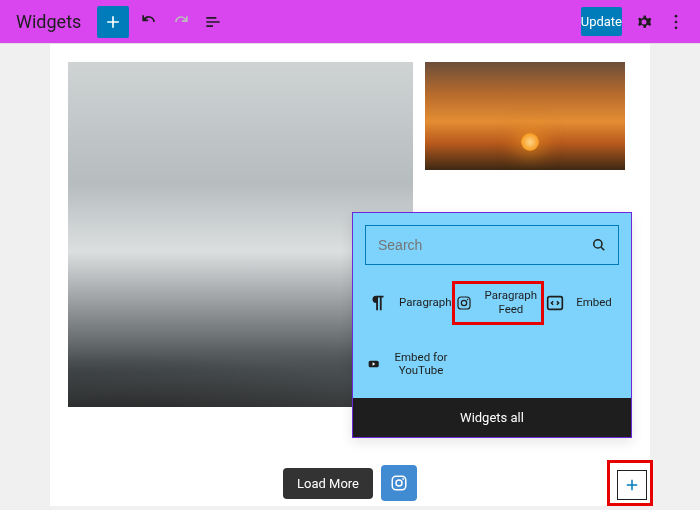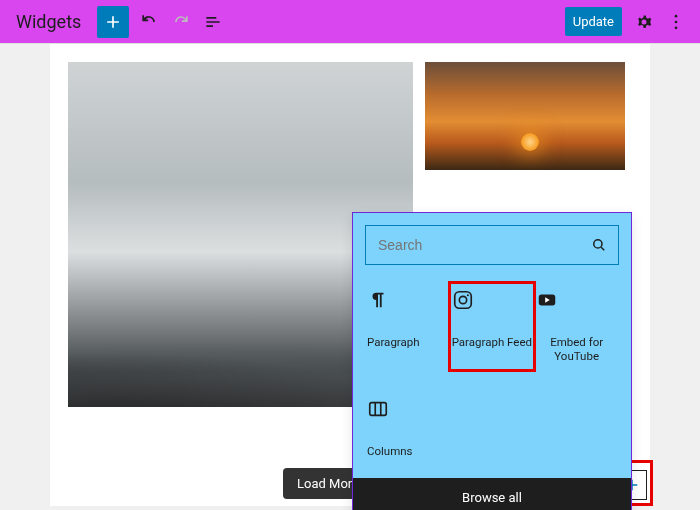--- a/index.html
+++ b/index.html
@@ -36,21 +36,21 @@
     color: #fff;
     margin: 0 4px;
   }
   .tb-icon { color: #1e1e1e; }
   .tb-icon.disabled { color: #bbb; cursor: default; }
   .spacer { flex: 1; }
   .update-btn {
     background: #007cba;
     color: #fff;
     border-radius: 2px;
-    padding: 7px 8px;
+    padding: 7px 0;
     font-size: 13px;
     cursor: pointer;
     margin-right: 6px;
     text-align: center;
   }
   .canvas {
     width: 600px;
     margin: 0 auto;
     background: #fff;
     height: 462px;
@@ -121,21 +121,21 @@
   }
   .search input {
     border:none; outline:none; flex:1; font-size:14px; background:transparent;
   }
   .grid {
     display:grid; grid-template-columns: repeat(3, 1fr);
     padding: 6px 12px 14px 12px;
     row-gap: 22px;
   }
   .block-item {
-    display:flex; flex-direction:column; align-items:flex-start; gap:25px;
+    display:flex; align-items:center; gap:10px;
     cursor:pointer; padding: 6px 2px;
   }
   .block-item svg { width: 22px; height: 22px; }
   .block-item .lbl { font-size: 11.5px; text-align:center; line-height:1.2; }
   .highlight {
     outline: 3px solid #e60000;
     outline-offset: -1px;
   }
   .browse-all {
     background:#1e1e1e; color:#fff; text-align:center;
@@ -233,34 +233,34 @@
       <div class="block-item highlight">
         <svg viewBox="0 0 24 24">
             <rect x="3" y="3" width="18" height="18" rx="5" fill="none" stroke="currentColor" stroke-width="1.8"></rect>
             <circle cx="12" cy="12" r="4" fill="none" stroke="currentColor" stroke-width="1.8"></circle>
             <circle cx="17.3" cy="6.7" r="1.1" fill="currentColor"></circle>
           </svg>
         <span class="lbl">Paragraph Feed</span>
       </div>
       <div class="block-item">
         <svg viewBox="0 0 24 24">
+            <rect x="4" y="5" width="16" height="14" rx="2" fill="none" stroke="currentColor" stroke-width="1.8"></rect>
+            <path d="M10 10l-2 2 2 2m4-4l2 2-2 2" fill="none" stroke="currentColor" stroke-width="1.6"></path>
+          </svg>
+        <span class="lbl">Embed</span>
+      </div>
+      <div class="block-item">
+        <svg viewBox="0 0 24 24">
             <rect x="3" y="6" width="18" height="12" rx="3" fill="currentColor"></rect>
             <path d="M10 9l5 3-5 3z" fill="#fff"></path>
           </svg>
         <span class="lbl">Embed for YouTube</span>
       </div>
-      <div class="block-item">
-        <svg viewBox="0 0 24 24">
-            <rect x="3" y="5" width="18" height="14" rx="2" fill="none" stroke="currentColor" stroke-width="1.8"></rect>
-            <path d="M9 5v14M15 5v14" stroke="currentColor" stroke-width="1.8"></path>
-          </svg>
-        <span class="lbl">Columns</span>
-      </div>
     </div>
-    <div class="browse-all">Browse all</div>
+    <div class="browse-all">Widgets all</div>
   </div>
 
   <div class="corner-add">
     <svg viewBox="0 0 24 24">
         <path fill="currentColor" d="M11 5h2v6h6v2h-6v6h-2v-6H5v-2h6z"></path>
       </svg>
   </div>
   <div class="corner-highlight"></div>
 </div>
 

